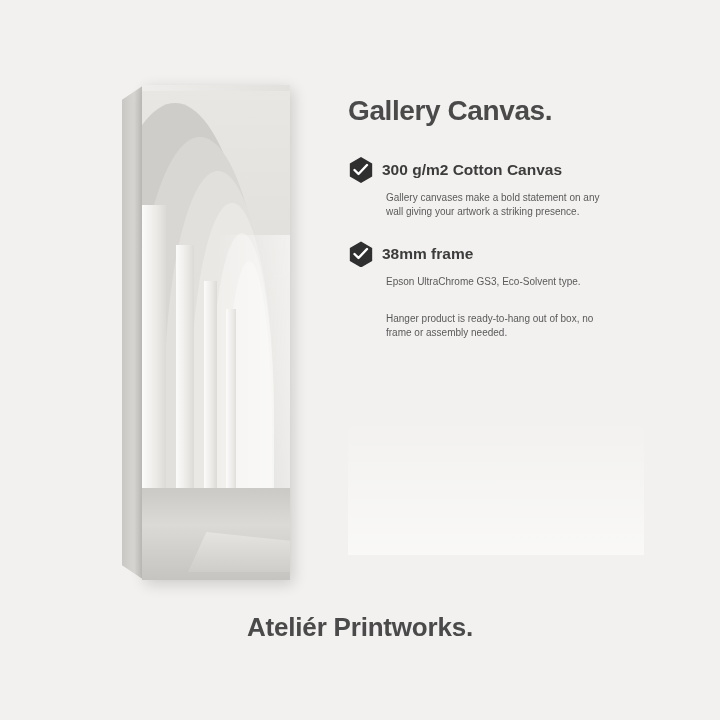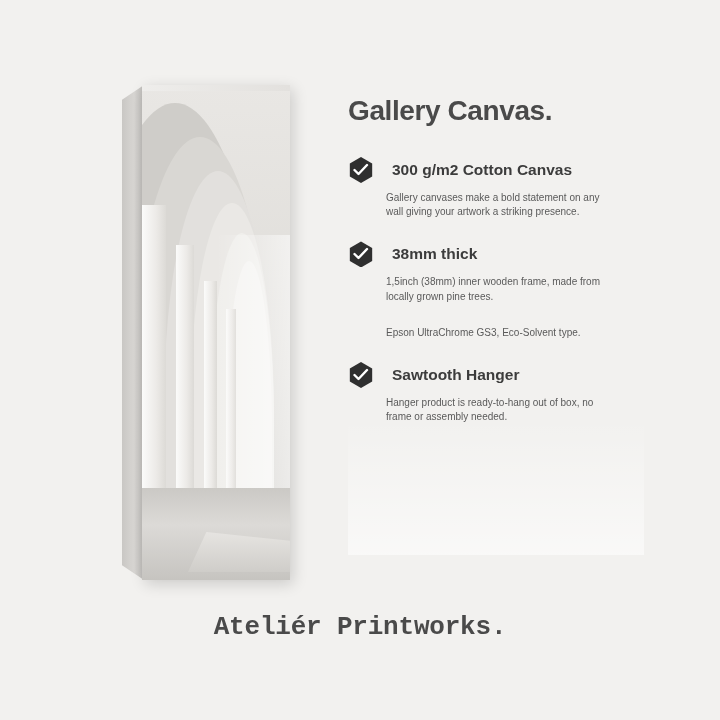--- a/index.html
+++ b/index.html
@@ -102,21 +102,21 @@
     font-size: 28px;
     font-weight: bold;
     color: #4a4a4a;
     letter-spacing: -0.4px;
     margin-bottom: 30px;
   }
   .feature { margin-bottom: 4px; }
   .feature-head {
     display: flex;
     align-items: center;
-    gap: 18px;
+    gap: 8px;
     margin-bottom: 8px;
   }
   .check {
     flex: 0 0 auto;
     width: 26px; height: 26px;
     background: #2f2f2f;
     clip-path: polygon(50% 0%, 93% 25%, 93% 75%, 50% 100%, 7% 75%, 7% 25%);
     position: relative;
   }
   .check svg { position: absolute; left: 5px; top: 6px; }
@@ -136,21 +136,20 @@
   
   .brand {
     position: absolute;
     left: 0; right: 0;
     top: 612px;
     text-align: center;
     font-size: 26px;
     font-weight: bold;
     color: #4a4a4a;
     letter-spacing: -0.2px;
-    font-family: Liberation Mono, monospace;
   }
 </style>
 </head>
 <body>
 
 <div class="page">
 
   <div class="canvas-mock">
     <div class="canvas-side"></div>
     <div class="canvas-face">
@@ -190,36 +189,27 @@
       <p class="feature-body">Gallery canvases make a bold statement on any wall giving your artwork a striking presence.</p>
     </div>
 
     <div class="feature">
       <div class="feature-head">
         <span class="check">
           <svg width="16" height="14" viewBox="0 0 16 14">
               <path d="M1.5 7 L5.5 11 L14 2" fill="none" stroke="#ffffff" stroke-width="2.4" stroke-linecap="round" stroke-linejoin="round"></path>
             </svg>
         </span>
-        <span class="feature-title">38mm thick</span>
+        <span class="feature-title">38mm frame</span>
       </div>
-      <p class="feature-body">1,5inch (38mm) inner wooden frame, made from locally grown pine trees.</p>
     </div>
 
     <div class="feature">
       <p class="feature-body">Epson UltraChrome GS3, Eco-Solvent type.</p>
     </div>
 
     <div class="feature">
-      <div class="feature-head">
-        <span class="check">
-          <svg width="16" height="14" viewBox="0 0 16 14">
-              <path d="M1.5 7 L5.5 11 L14 2" fill="none" stroke="#ffffff" stroke-width="2.4" stroke-linecap="round" stroke-linejoin="round"></path>
-            </svg>
-        </span>
-        <span class="feature-title">Sawtooth Hanger</span>
-      </div>
       <p class="feature-body">Hanger product is ready-to-hang out of box, no frame or assembly needed.</p>
     </div>
   </div>
 
   <div class="brand">Ateliér Printworks.</div>
 </div>
 
 </body></html>

